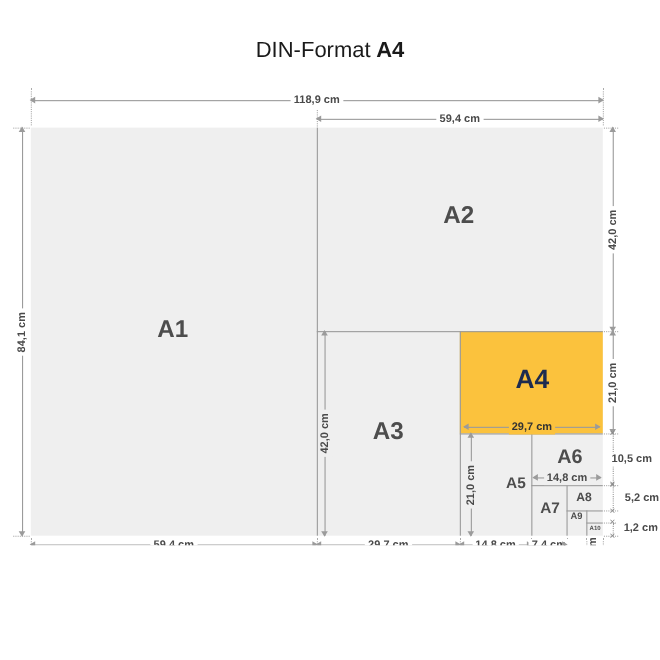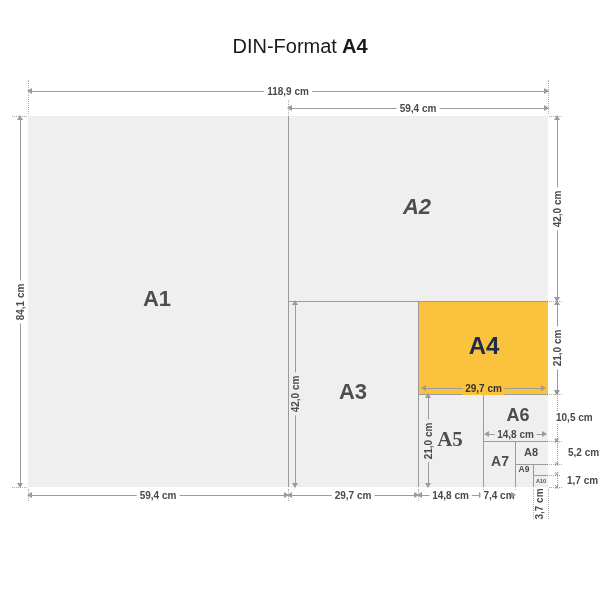--- a/index.html
+++ b/index.html
@@ -1,16 +1,16 @@
 <!DOCTYPE html>
 <html><head>
 <meta charset="utf-8">
 <style>
   html,body{margin:0;padding:0;background:#fff;}
-  .page{position:relative;width:600px;height:600px;background:#ffffff;overflow:hidden;
+  .page{position:relative;width:600px;height:496px;background:#ffffff;overflow:hidden;
         font-family:"Liberation Sans",sans-serif;border-radius:25px;}
   .title{position:absolute;top:35px;left:0;width:100%;display:flex;justify-content:center;
          gap:5px;font-size:20px;color:#1a1a1a;}
   .title .bold{font-weight:700;}
   .diagram{position:absolute;left:0;top:0;width:600px;height:600px;}
   .fill{position:absolute;z-index:1;}
   .watermark{position:absolute;left:289px;top:299px;transform:translate(-50%,-53%);
              font-size:190px;font-weight:700;color:#cacaca;letter-spacing:-9px;
              line-height:1;z-index:2;user-select:none;}
   .line{position:absolute;background:#9b9b9b;z-index:3;}
@@ -62,24 +62,24 @@
       <div class="line" style="left: 288px; top: 301px; width: 260px; height: 1px;"></div>
       <div class="line" style="left: 418px; top: 301px; width: 1px; height: 186px;"></div>
       <div class="line" style="left: 418px; top: 394px; width: 130px; height: 1px;"></div>
       <div class="line" style="left: 483px; top: 394px; width: 1px; height: 93px;"></div>
       <div class="line" style="left: 483px; top: 441px; width: 65px; height: 1px;"></div>
       <div class="line" style="left: 515px; top: 441px; width: 1px; height: 46px;"></div>
       <div class="line" style="left: 515px; top: 464px; width: 33px; height: 1px;"></div>
       <div class="line" style="left: 533px; top: 464px; width: 1px; height: 23px;"></div>
       <div class="line" style="left: 533px; top: 475px; width: 15px; height: 1px;"></div>
       <div class="flabel" style="left: 157px; top: 299px; font-size: 22px;">A1</div>
-      <div class="flabel" style="left: 417px; top: 207px; font-size: 22px; font-style: italic;">A2</div>
+      <div class="flabel" style="left: 417px; top: 196px; font-size: 22px;">A2</div>
       <div class="flabel" style="left: 353px; top: 392px; font-size: 22px;">A3</div>
       <div class="flabel" style="left: 484px; top: 346px; font-size: 24px; color: rgb(29, 43, 79);">A4</div>
-      <div class="flabel" style="left: 450px; top: 439px; font-size: 21px; font-family: Liberation Serif, serif;">A5</div>
+      <div class="flabel" style="left: 469px; top: 439px; font-size: 14px;">A5</div>
       <div class="flabel" style="left: 518px; top: 415px; font-size: 18px;">A6</div>
       <div class="flabel" style="left: 500px; top: 461px; font-size: 14px;">A7</div>
       <div class="flabel" style="left: 531px; top: 452px; font-size: 11px;">A8</div>
       <div class="flabel" style="left: 524px; top: 469px; font-size: 8.5px;">A9</div>
       <div class="flabel" style="left: 541px; top: 481px; font-size: 5.5px;">A10</div>
       <div class="dim dim-h" style="left: 28px; top: 91px; width: 520px;">
         <span class="dim-label" style="background: rgb(255, 255, 255);">118,9 cm</span>
       </div>
       <div class="dim dim-h" style="left: 288px; top: 108px; width: 260px;">
         <span class="dim-label" style="background: rgb(255, 255, 255);">59,4 cm</span>
@@ -93,21 +93,21 @@
       <div class="dim dim-v" style="left: 557px; top: 301px; height: 93px;">
         <span class="dim-label" style="background: rgb(255, 255, 255);">21,0 cm</span>
       </div>
       <div class="dim dim-tick" style="left: 557px; top: 394px; height: 47px;">
         <span class="dim-label" style="left: -5px;">10,5 cm</span>
       </div>
       <div class="dim dim-tick" style="left: 557px; top: 441px; height: 23px;">
         <span class="dim-label" style="left: 7px;">5,2 cm</span>
       </div>
       <div class="dim dim-tick" style="left: 557px; top: 475px; height: 12px;">
-        <span class="dim-label" style="left: 6px;">1,7 cm</span>
+        <span class="dim-label" style="left: 6px;">1,2 cm</span>
       </div>
       <div class="dim dim-h" style="left: 28px; top: 495px; width: 260px;">
         <span class="dim-label" style="background: rgb(255, 255, 255);">59,4 cm</span>
       </div>
       <div class="dim dim-h" style="left: 288px; top: 495px; width: 130px;">
         <span class="dim-label" style="background: rgb(255, 255, 255);">29,7 cm</span>
       </div>
       <div class="dim dim-h" style="left: 418px; top: 495px; width: 65px;">
         <span class="dim-label" style="background: rgb(255, 255, 255);">14,8 cm</span>
       </div>

